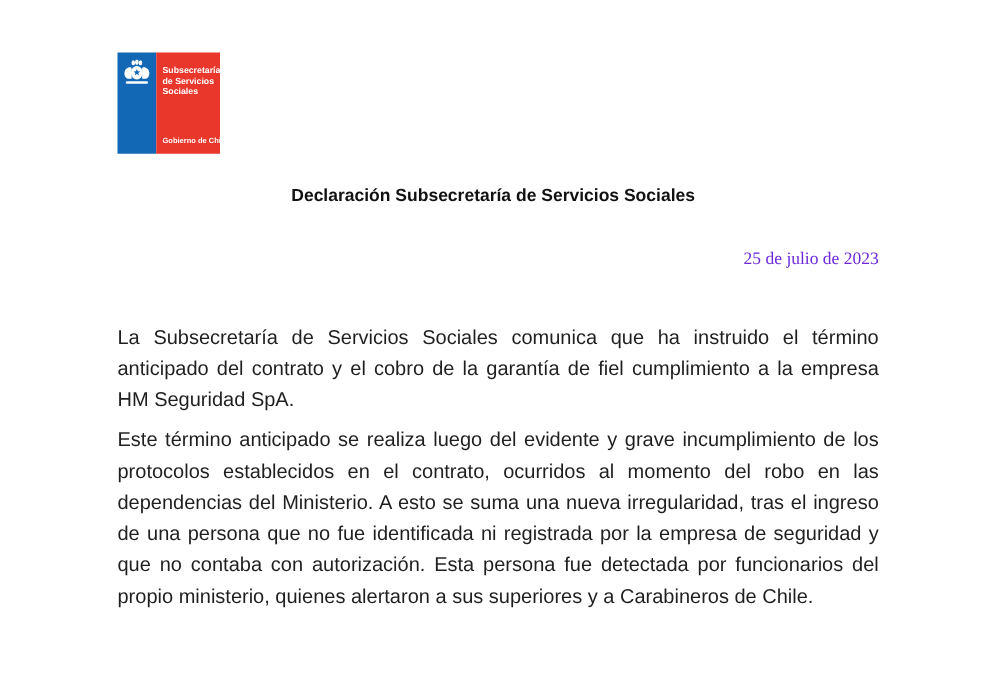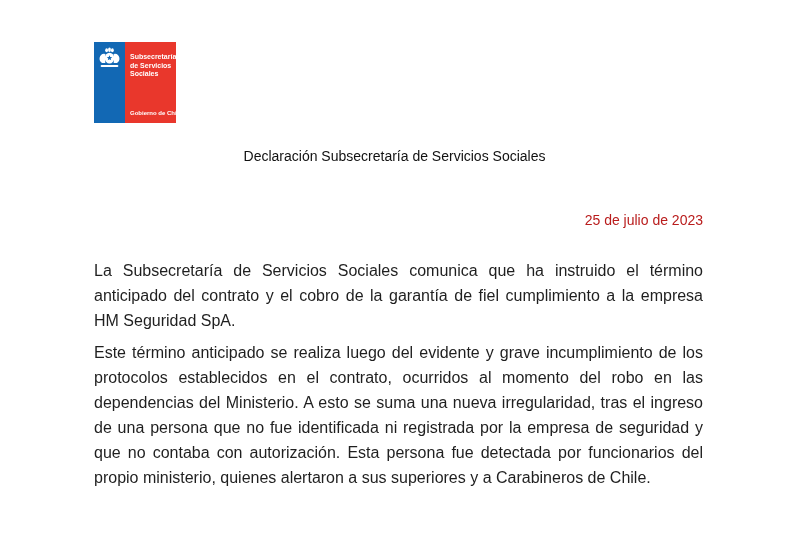--- a/index.html
+++ b/index.html
@@ -59,30 +59,31 @@
   
   .title {
     position: absolute;
     top: 146px;
     left: 0;
     width: 100%;
     margin: 0;
     text-align: center;
     font-size: 14px;
     line-height: 20px;
-    font-weight: normal;
+    font-weight: bold;
     color: #111111;
   }
   .date {
     position: absolute;
-    top: 210px;
+    top: 198px;
     right: 86px;
     font-size: 14px;
     line-height: 20px;
-    color: #b91c1c;
+    color: #6d28d9;
+    font-family: Liberation Serif, serif;
   }
   .body-text {
     position: absolute;
     left: 94px;
     top: 258px;
     width: 609px;
     font-size: 16px;
     line-height: 25px;
     text-align: justify;
     color: #1f1f1f;

